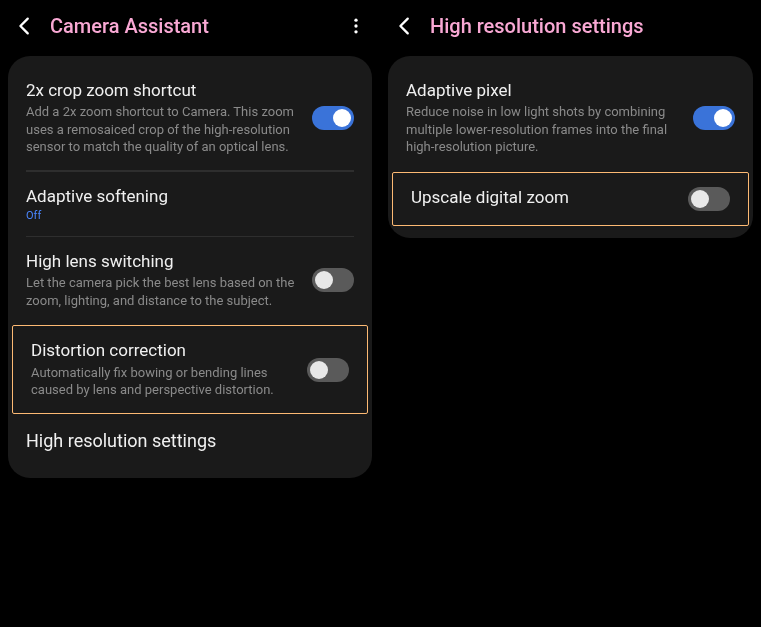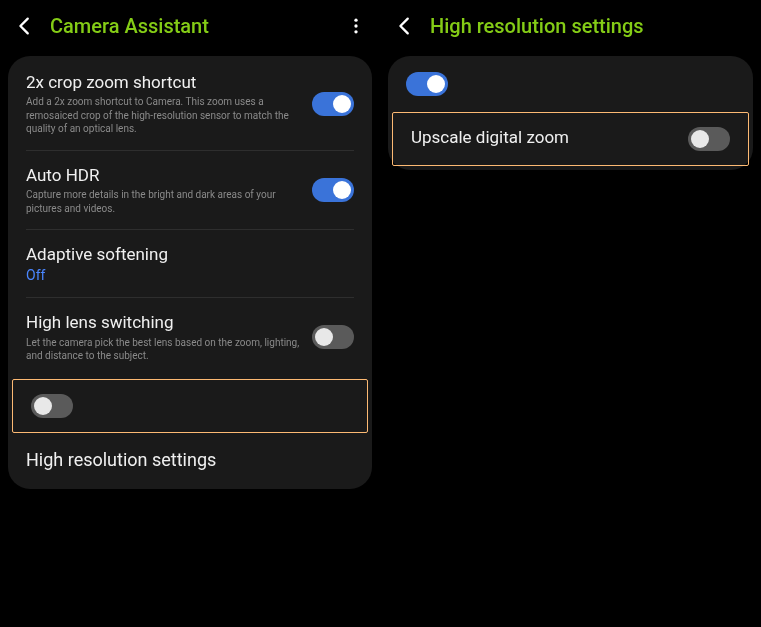--- a/index.html
+++ b/index.html
@@ -23,50 +23,50 @@
   .header {
     display: flex;
     align-items: center;
     padding: 14px 14px 18px 14px;
     gap: 14px;
   }
   .back-icon svg { width: 22px; height: 22px; display: block; }
   .header-title {
     font-size: 20px;
     font-weight: 500;
-    color: #84cc16;
+    color: #f9a8d4;
     flex: 1;
   }
   .more-icon svg { width: 20px; height: 20px; display: block; }
   .card {
     background: #1a1a1a;
     border-radius: 22px;
     margin: 0 8px;
-    padding: 2px 0;
+    padding: 10px 0;
   }
   .item {
     display: flex;
     align-items: center;
     padding: 14px 18px;
     gap: 12px;
   }
   .item-text { flex: 1; min-width: 0; }
   .item-title {
     font-size: 17px;
     color: #f0f0f0;
     margin-bottom: 2px;
     line-height: 1.25;
   }
   .item-desc {
-    font-size: 10px;
+    font-size: 13px;
     color: #8a8a8a;
     line-height: 1.35;
   }
   .item-status {
-    font-size: 14px;
+    font-size: 11px;
     color: #4a86ff;
   }
   .divider {
     height: 1px;
     background: #2e2e2e;
     margin: 0 18px;
   }
   .toggle {
     position: relative;
     width: 42px;
@@ -119,27 +119,20 @@
     <div class="item">
       <div class="item-text">
         <div class="item-title">2x crop zoom shortcut</div>
         <div class="item-desc">Add a 2x zoom shortcut to Camera. This zoom uses a remosaiced crop of the high-resolution sensor to match the quality of an optical lens.</div>
       </div>
       <div class="toggle on"></div>
     </div>
 
     <div class="divider"></div>
 
-    <div class="item">
-      <div class="item-text">
-        <div class="item-title">Auto HDR</div>
-        <div class="item-desc">Capture more details in the bright and dark areas of your pictures and videos.</div>
-      </div>
-      <div class="toggle on"></div>
-    </div>
 
     <div class="divider"></div>
 
     <div class="item">
       <div class="item-text">
         <div class="item-title">Adaptive softening</div>
         <div class="item-status">Off</div>
       </div>
     </div>
 
@@ -148,20 +141,24 @@
     <div class="item">
       <div class="item-text">
         <div class="item-title">High lens switching</div>
         <div class="item-desc">Let the camera pick the best lens based on the zoom, lighting, and distance to the subject.</div>
       </div>
       <div class="toggle off"></div>
     </div>
 
     <div class="highlight">
       <div class="item">
+        <div class="item-text">
+          <div class="item-title">Distortion correction</div>
+          <div class="item-desc">Automatically fix bowing or bending lines caused by lens and perspective distortion.</div>
+        </div>
         <div class="toggle off"></div>
       </div>
     </div>
 
     <div class="item item-link">
       <div class="item-text">
         <div class="item-title">High resolution settings</div>
       </div>
     </div>
 
@@ -174,20 +171,24 @@
       <svg viewBox="0 0 24 24" fill="none" stroke="#fff" stroke-width="2.5" stroke-linecap="round" stroke-linejoin="round">
           <polyline points="15 4 7 12 15 20"></polyline>
         </svg>
     </span>
     <span class="header-title">High resolution settings</span>
   </div>
 
   <div class="card">
 
     <div class="item">
+      <div class="item-text">
+        <div class="item-title">Adaptive pixel</div>
+        <div class="item-desc">Reduce noise in low light shots by combining multiple lower-resolution frames into the final high-resolution picture.</div>
+      </div>
       <div class="toggle on"></div>
     </div>
 
     <div class="highlight">
       <div class="item">
         <div class="item-text">
           <div class="item-title">Upscale digital zoom</div>
         </div>
         <div class="toggle off"></div>
       </div>

